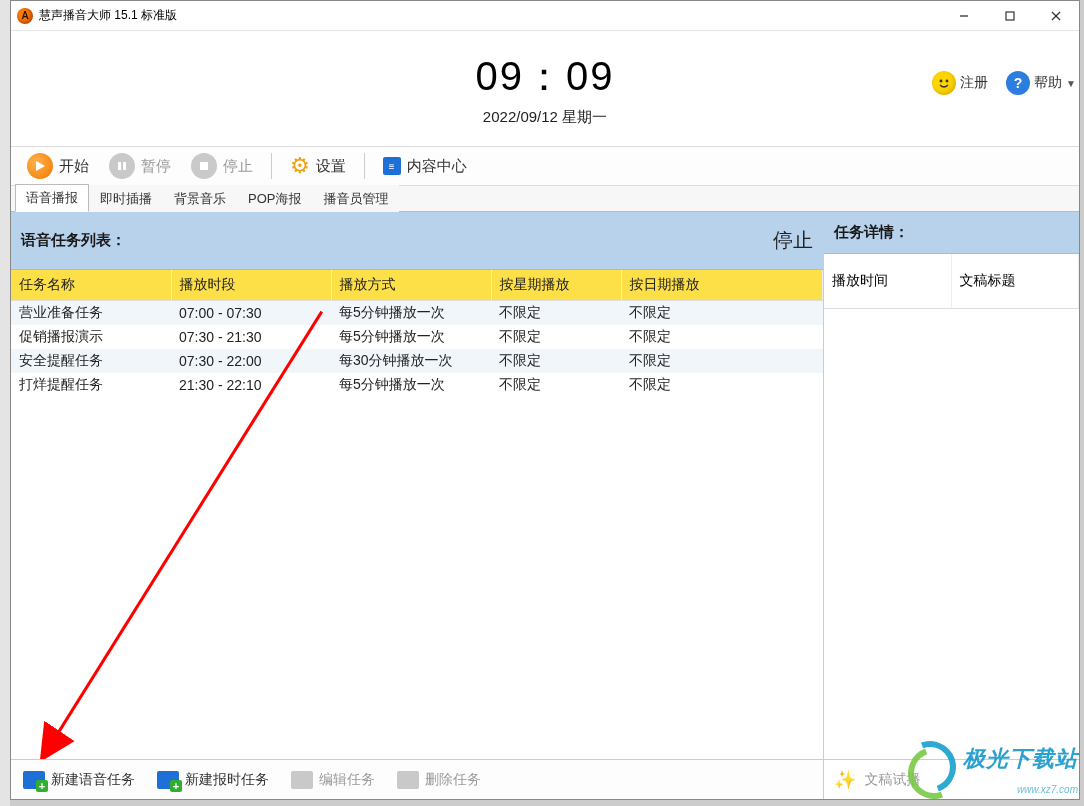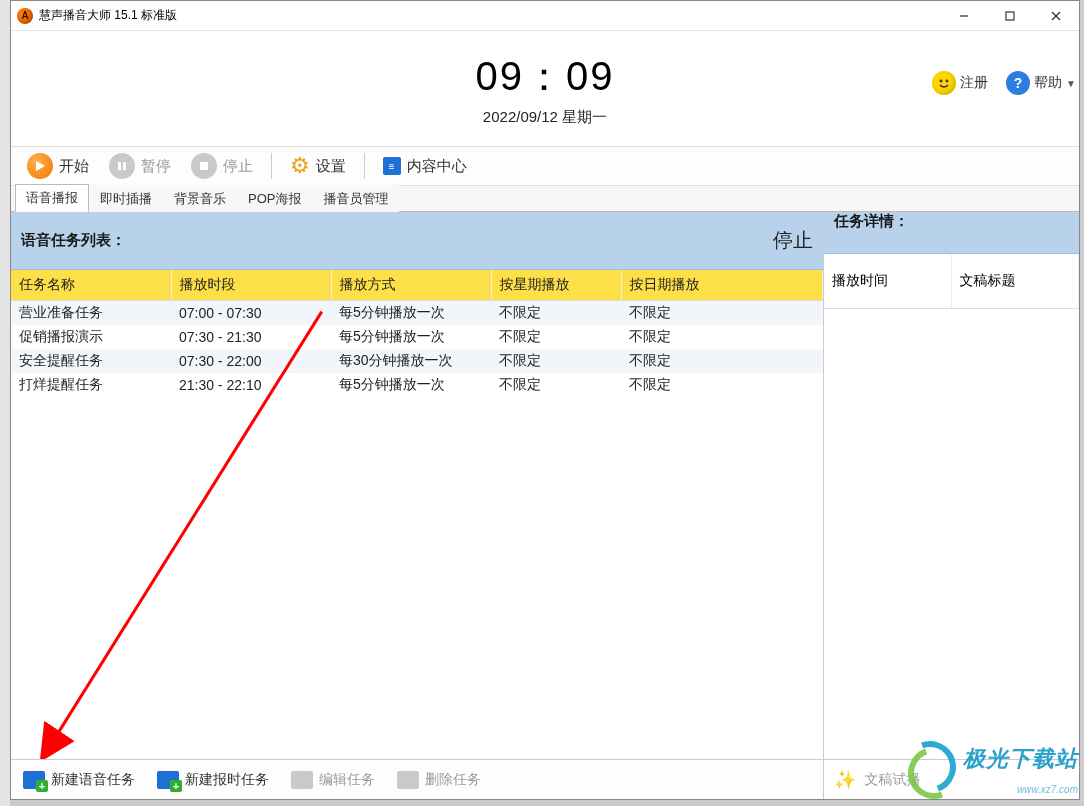--- a/index.html
+++ b/index.html
@@ -178,21 +178,21 @@
     font-size:11px; line-height:12px; text-align:center;
     border-radius:2px; font-weight:bold;
   }
   .editico, .delico {
     width:22px; height:18px; background:#c9c9c9; border-radius:2px; display:inline-block;
   }
   .wandico { color:#888; font-size:18px;}
   .details-header {
     background:#b8d2ec;
     height:42px;
-    display:flex; 
+    display:flex; align-items:center;
     padding:0 10px;
     font-size:15px; font-weight:bold; color:#1a1a1a;
     border-bottom:1px solid #9fbedd;
   }
   .details-cols {
     display:flex;
     border-bottom:1px solid #ddd;
   }
   .details-cols div {
     flex:1; padding:18px 8px; font-size:14px; border-right:1px solid #eee;

